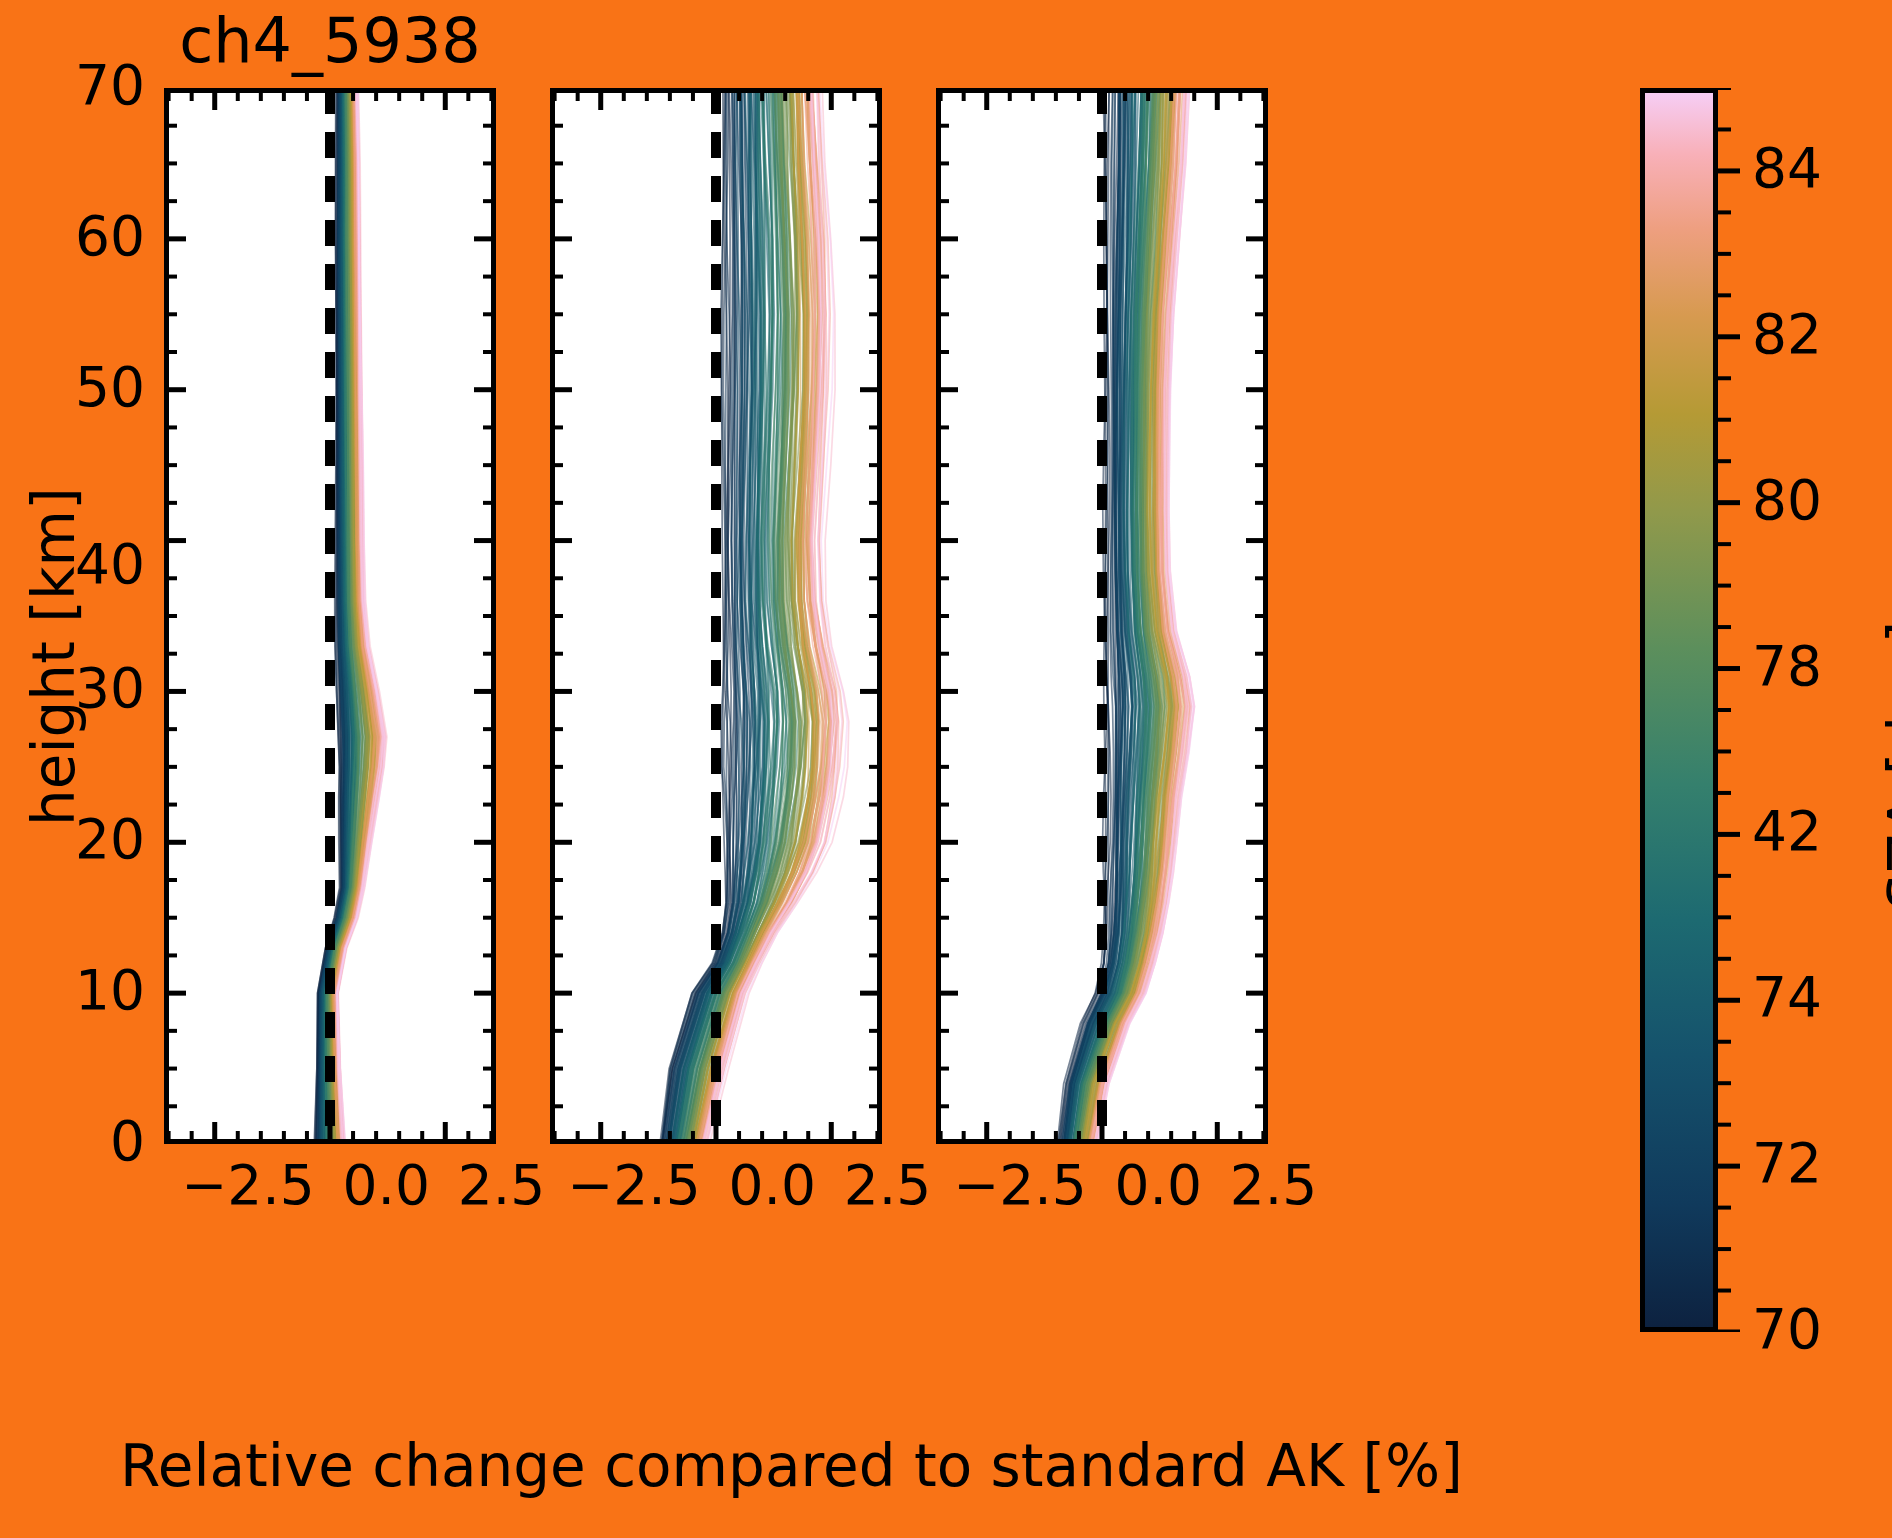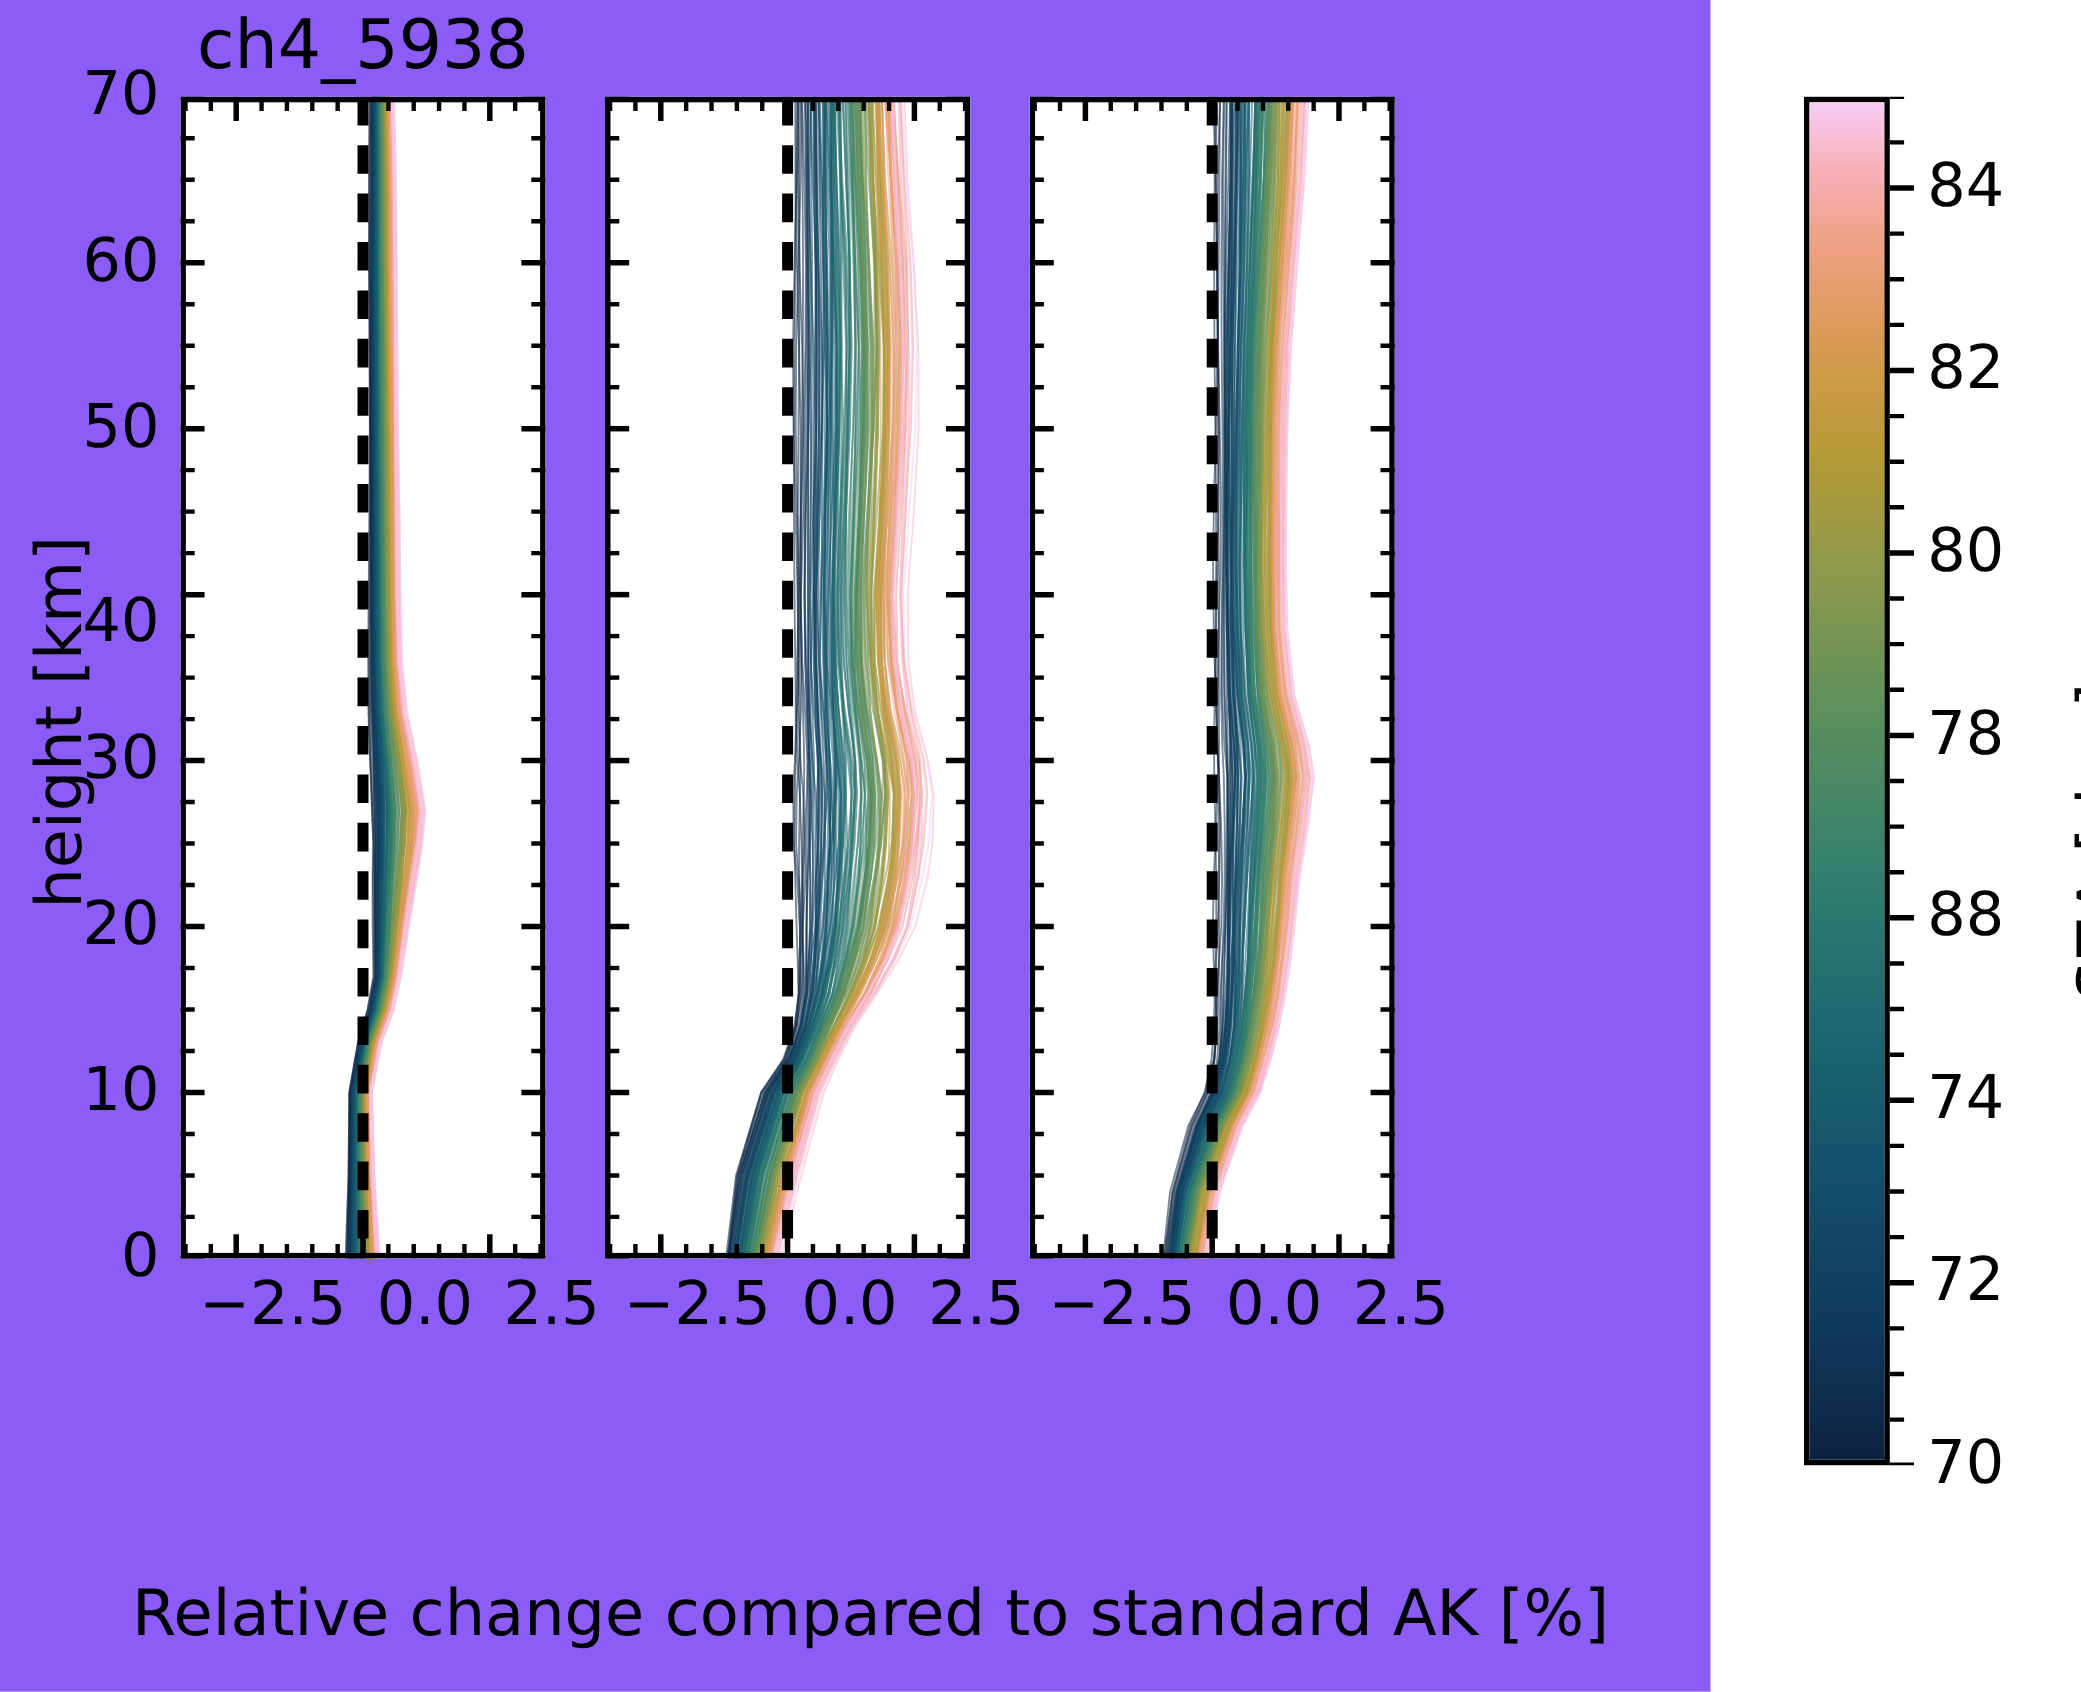--- a/index.html
+++ b/index.html
@@ -1,17 +1,17 @@
 <!DOCTYPE html>
 <html><head>
 <meta charset="utf-8">
 <style>
   html,body{margin:0;padding:0;background:#ffffff;}
   body{width:1892px;height:1538px;font-family:"DejaVu Sans",sans-serif;overflow:hidden;}
-  #figure{position:relative;width:1555px;height:1538px;background:#8b5cf6;}
+  #figure{position:relative;width:1892px;height:1538px;background:#f97316;}
 
   .panel-title{
     position:absolute;text-align:center;
     font-family:"DejaVu Sans",sans-serif;
     font-size:62px;color:#000;line-height:1;white-space:nowrap;
   }
   .axes{position:absolute;box-sizing:border-box;background:#fff;}
   .axes svg{display:block;}
 
   .ytick-label{
@@ -835,21 +835,21 @@
       <div class="xtick-label" style="width: 200px; left: 345.278px; top: 1158px;">2.5</div>
       <div class="xtick-label" style="width: 200px; left: 500.722px; top: 1158px;">−2.5</div>
       <div class="xtick-label" style="width: 200px; left: 616px; top: 1158px;">0.0</div>
       <div class="xtick-label" style="width: 200px; left: 731.278px; top: 1158px;">2.5</div>
       <div class="xtick-label" style="width: 200px; left: 886.722px; top: 1158px;">−2.5</div>
       <div class="xtick-label" style="width: 200px; left: 1002px; top: 1158px;">0.0</div>
       <div class="xtick-label" style="width: 200px; left: 1117.28px; top: 1158px;">2.5</div>
       <div class="cbtick-label" style="left: 1752px; top: 1302px;">70</div>
       <div class="cbtick-label" style="left: 1752px; top: 1136.13px;">72</div>
       <div class="cbtick-label" style="left: 1752px; top: 970.267px;">74</div>
-      <div class="cbtick-label" style="left: 1752px; top: 804.4px;">88</div>
+      <div class="cbtick-label" style="left: 1752px; top: 804.4px;">42</div>
       <div class="cbtick-label" style="left: 1752px; top: 638.533px;">78</div>
       <div class="cbtick-label" style="left: 1752px; top: 472.667px;">80</div>
       <div class="cbtick-label" style="left: 1752px; top: 306.8px;">82</div>
       <div class="cbtick-label" style="left: 1752px; top: 140.933px;">84</div>
     </div>
 <svg width="60" height="1244" style="position: absolute; left: 1718px; top: 88px;">
       <line x1="0" y1="1244" x2="22" y2="1244" stroke="#000" stroke-width="5"></line>
       <line x1="0" y1="1078.1333333333332" x2="22" y2="1078.1333333333332" stroke="#000" stroke-width="5"></line>
       <line x1="0" y1="912.2666666666667" x2="22" y2="912.2666666666667" stroke="#000" stroke-width="5"></line>
       <line x1="0" y1="746.4" x2="22" y2="746.4" stroke="#000" stroke-width="5"></line>

